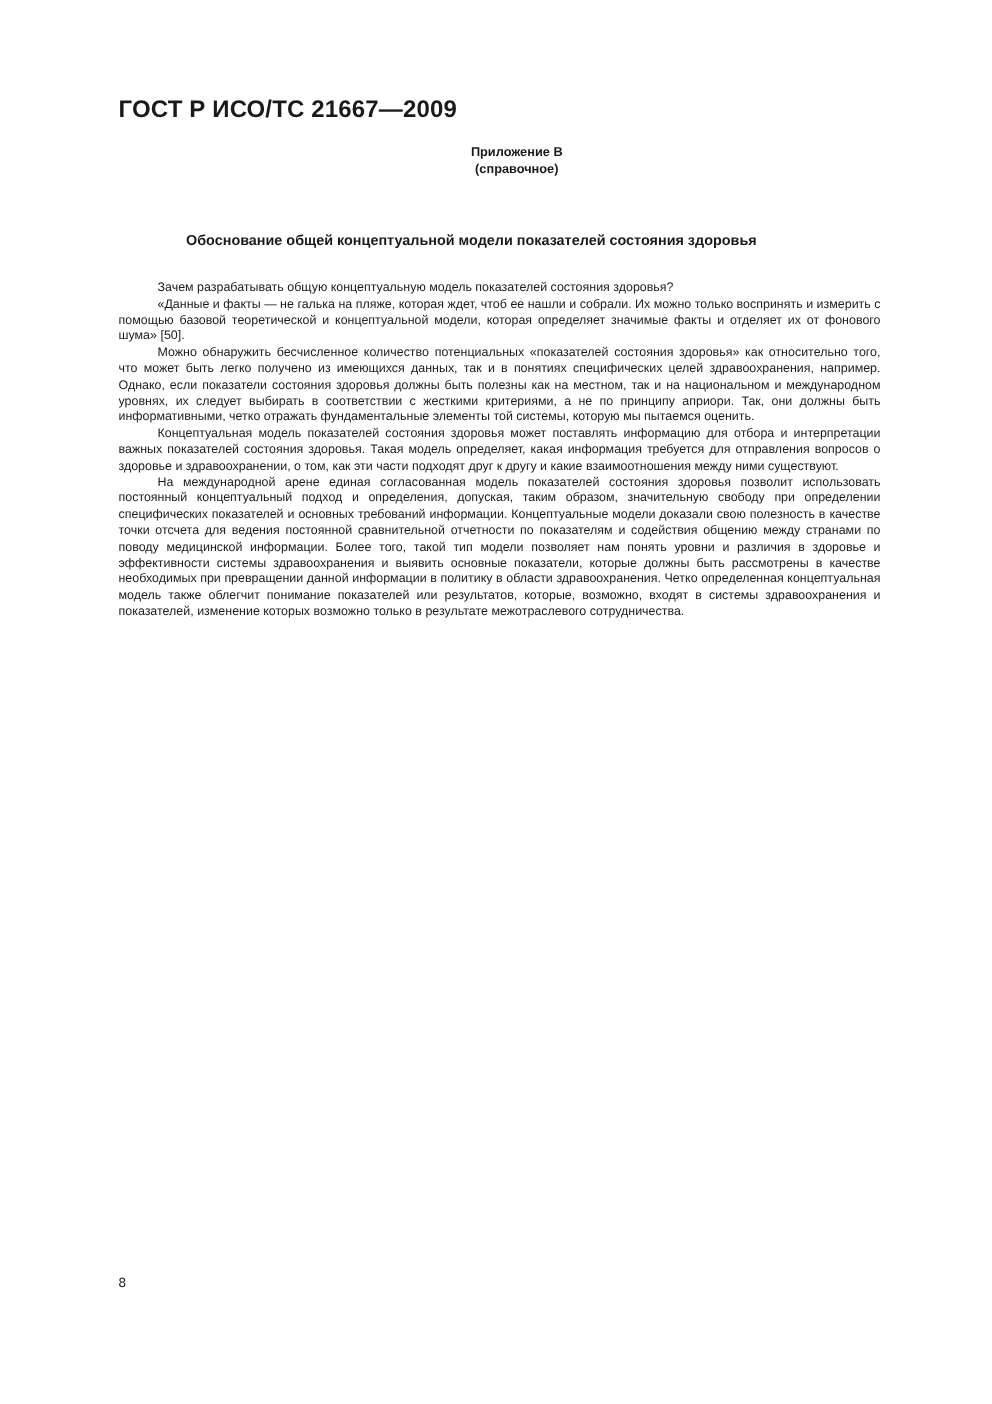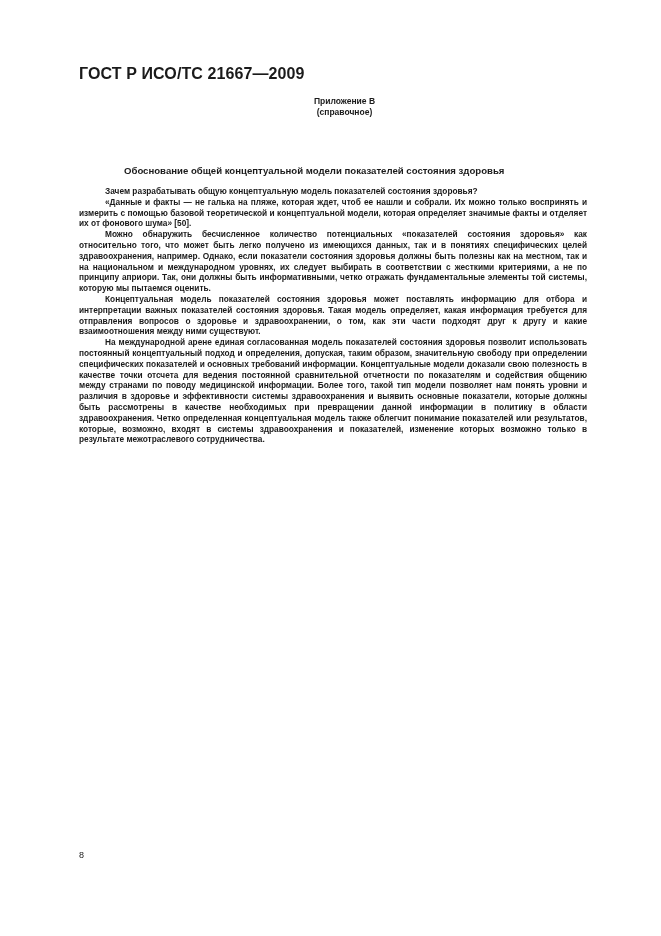--- a/index.html
+++ b/index.html
@@ -2,23 +2,23 @@
 <html><head>
 <meta charset="utf-8">
 <style>
   html, body { margin: 0; padding: 0; background: #ffffff; }
   body { width: 661px; height: 936px; position: relative; overflow: hidden;
          font-family: "Liberation Sans", "DejaVu Sans", sans-serif; color: #1a1a1a; }
   .header { position: absolute; left: 79px; top: 65px; font-size: 16px; font-weight: bold; letter-spacing: 0.1px; }
   .annex { position: absolute; left: 0; width: 661px; text-align: center; font-size: 8.5px; font-weight: bold; line-height: 11px; }
   .annex.a1 { top: 96px; left: 14px; }
   .annex.a2 { top: 107px; left: 14px; font-weight: bold; }
-  .title { position: absolute; left: 124px; top: 165px; font-size: 9.6px; font-weight: bold; white-space: nowrap; }
+  .title { position: absolute; left: 124px; top: 155px; font-size: 9.6px; font-weight: bold; white-space: nowrap; }
   .body { position: absolute; left: 79px; top: 186px; width: 508px; font-size: 8.3px; line-height: 10.8px; }
-  .body p { margin: 0; text-align: justify; text-indent: 26px; font-weight: bold; }
+  .body p { margin: 0; text-align: justify; text-indent: 26px; }
   .pagenum { position: absolute; left: 79px; top: 850px; font-size: 9px; }
 </style>
 </head>
 <body>
 
 <div class="header">ГОСТ Р ИСО/ТС 21667—2009</div>
 
 <div class="annex a1">Приложение В</div>
 <div class="annex a2">(справочное)</div>
 

